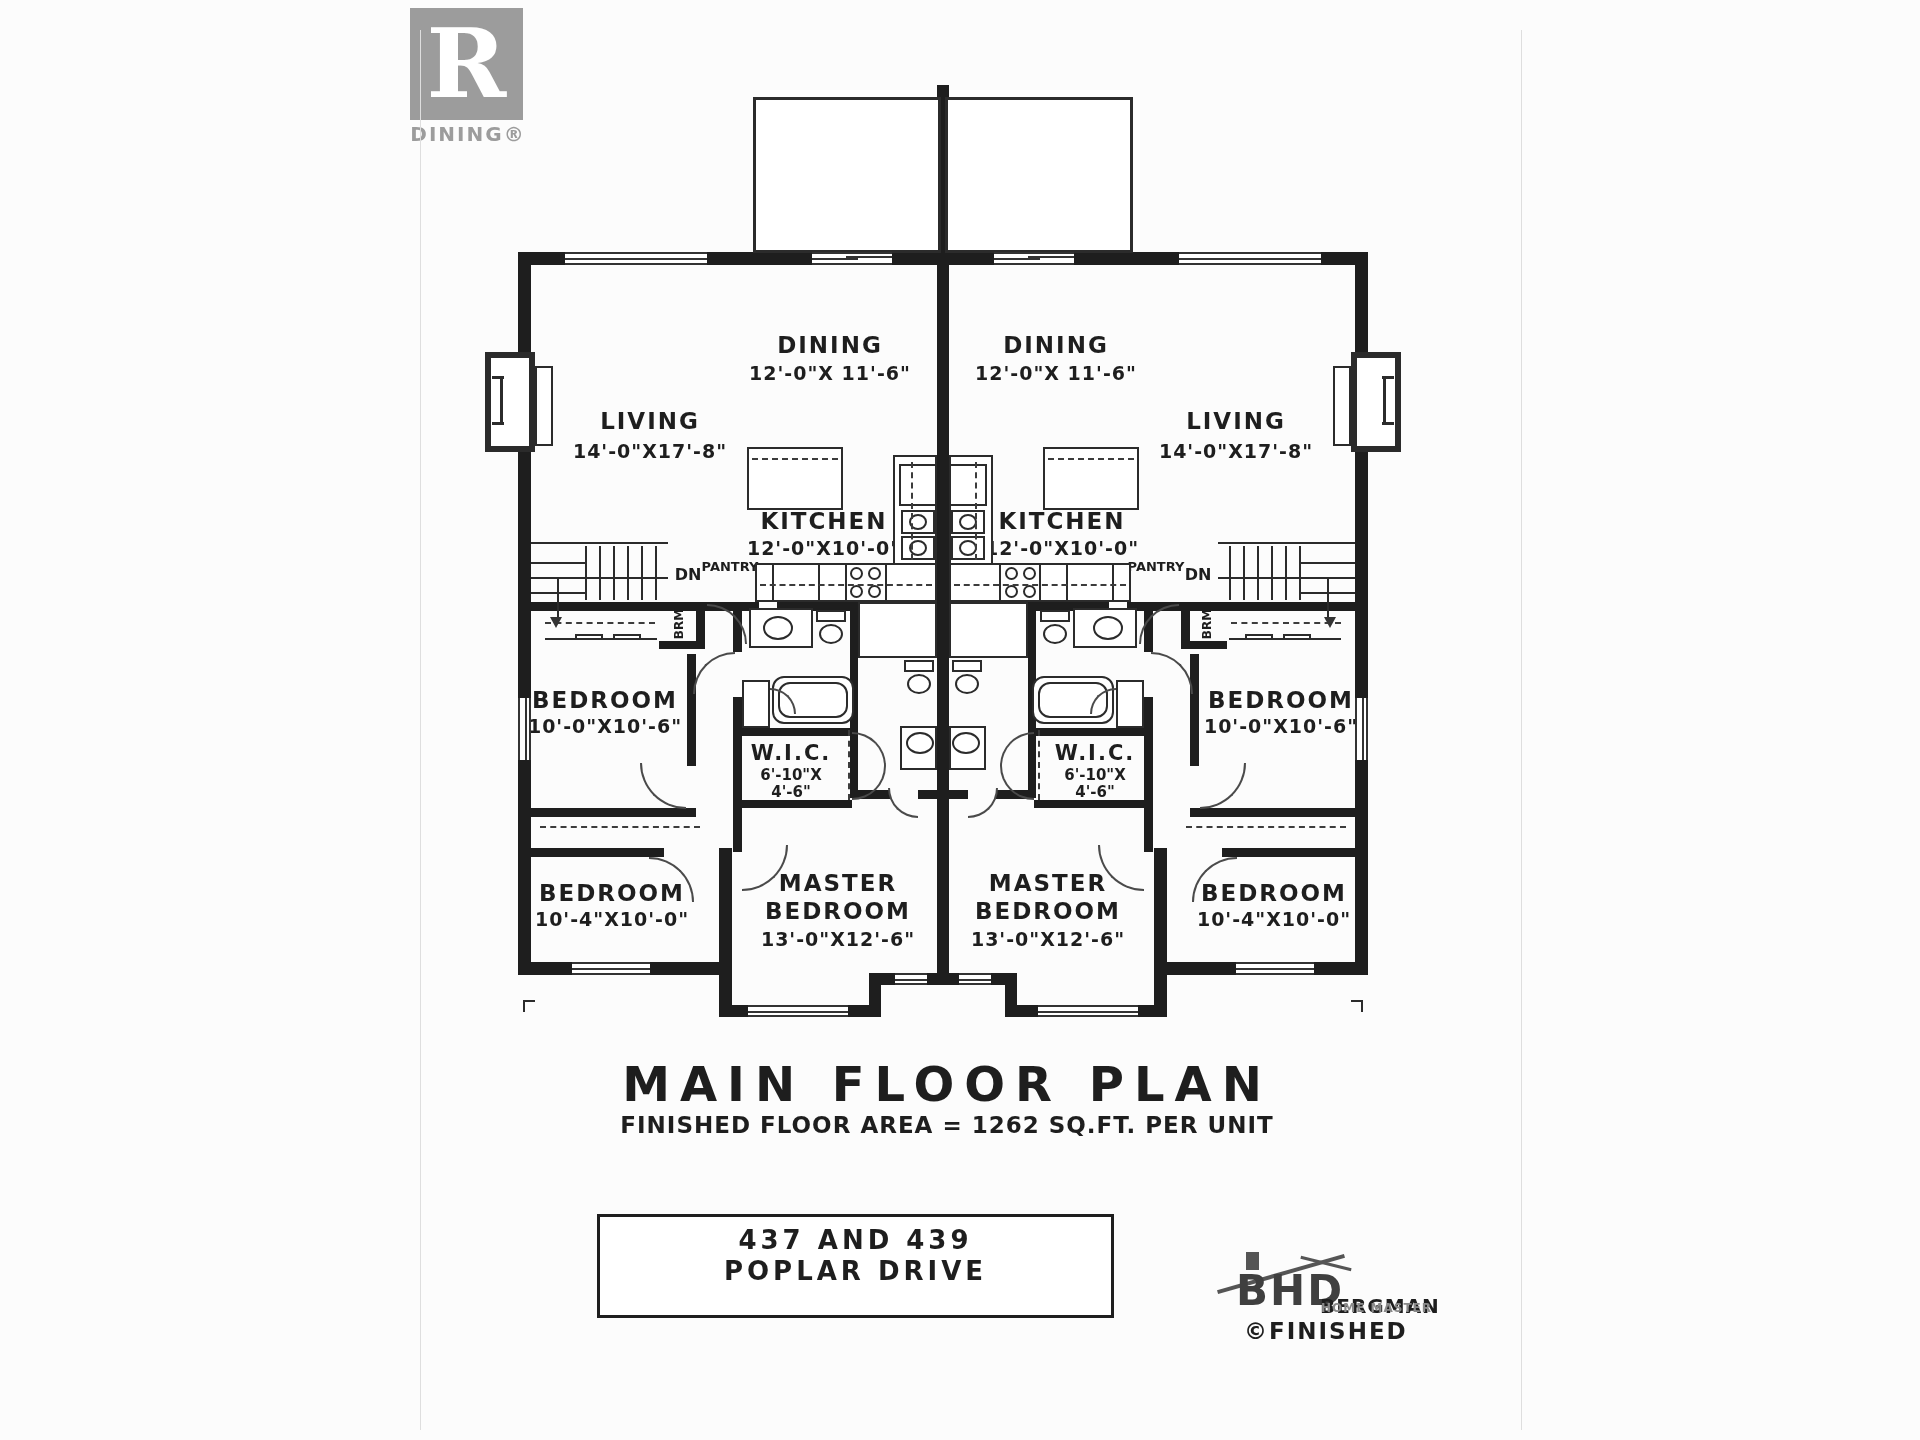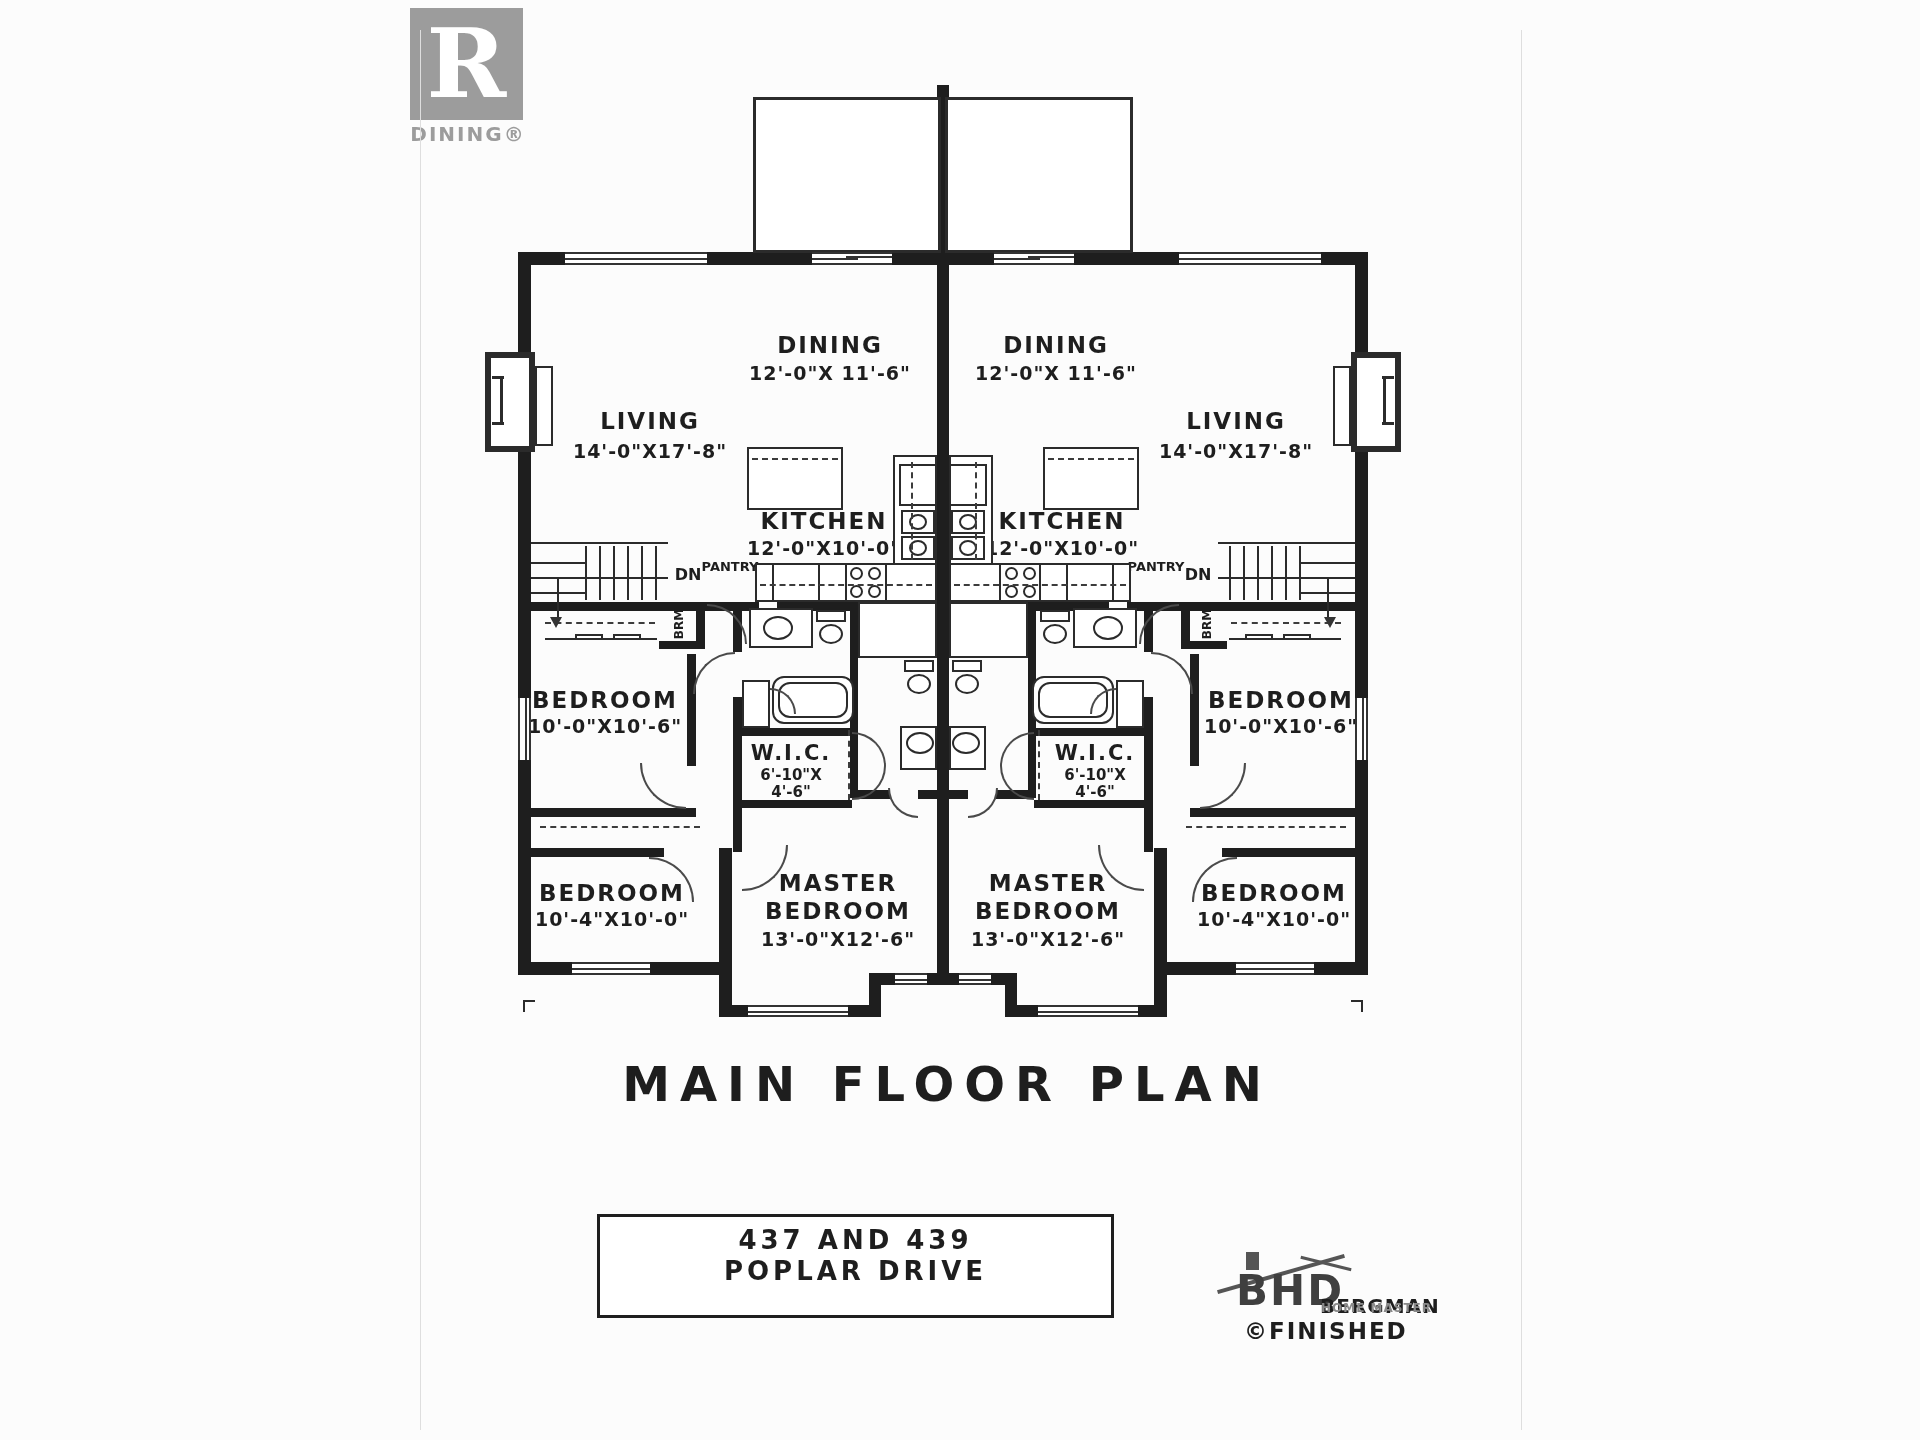--- a/index.html
+++ b/index.html
@@ -108,20 +108,21 @@
   <div class="sm" style="left:772px;top:570px;width:48px;font-size:17px;">F</div>
   <div class="sm" style="left:1066px;top:570px;width:48px;font-size:17px;">F</div>
   <div class="sm rot" style="left:897px;top:466px;width:42px;height:38px;font-size:12px;">DW</div>
   <div class="sm rot" style="left:947px;top:466px;width:42px;height:38px;font-size:12px;">DW</div>
   <div class="sm rot" style="left:655px;top:602px;width:48px;height:44px;font-size:12px;">BRM</div>
   <div class="sm rot" style="left:1183px;top:602px;width:48px;height:44px;font-size:12px;">BRM</div>
   <div class="sm rot" style="left:734px;top:682px;width:44px;height:44px;font-size:11px;">LINEN</div>
   <div class="sm rot" style="left:1108px;top:682px;width:44px;height:44px;font-size:11px;">LINEN</div>
 
   <div id="title">MAIN FLOOR PLAN</div>
+  <div id="subtitle">FINISHED FLOOR AREA = 1262 SQ.FT. PER UNIT</div>
   <div id="address-box">
     <div class="addr">437 AND 439</div>
     <div class="addr">POPLAR DRIVE</div>
   </div>
 
   <div class="line" style="left:1215px;top:1272px;width:132px;height:4px;transform:rotate(-16deg);background:#555;"></div>
   <div class="line" style="left:1300px;top:1262px;width:52px;height:3px;transform:rotate(14deg);background:#555;"></div>
   <div class="line" style="left:1246px;top:1252px;width:13px;height:18px;background:#555;"></div>
   <div class="bhd-acr">BHD</div>
   <div class="bhd-name">BERGMAN</div>

